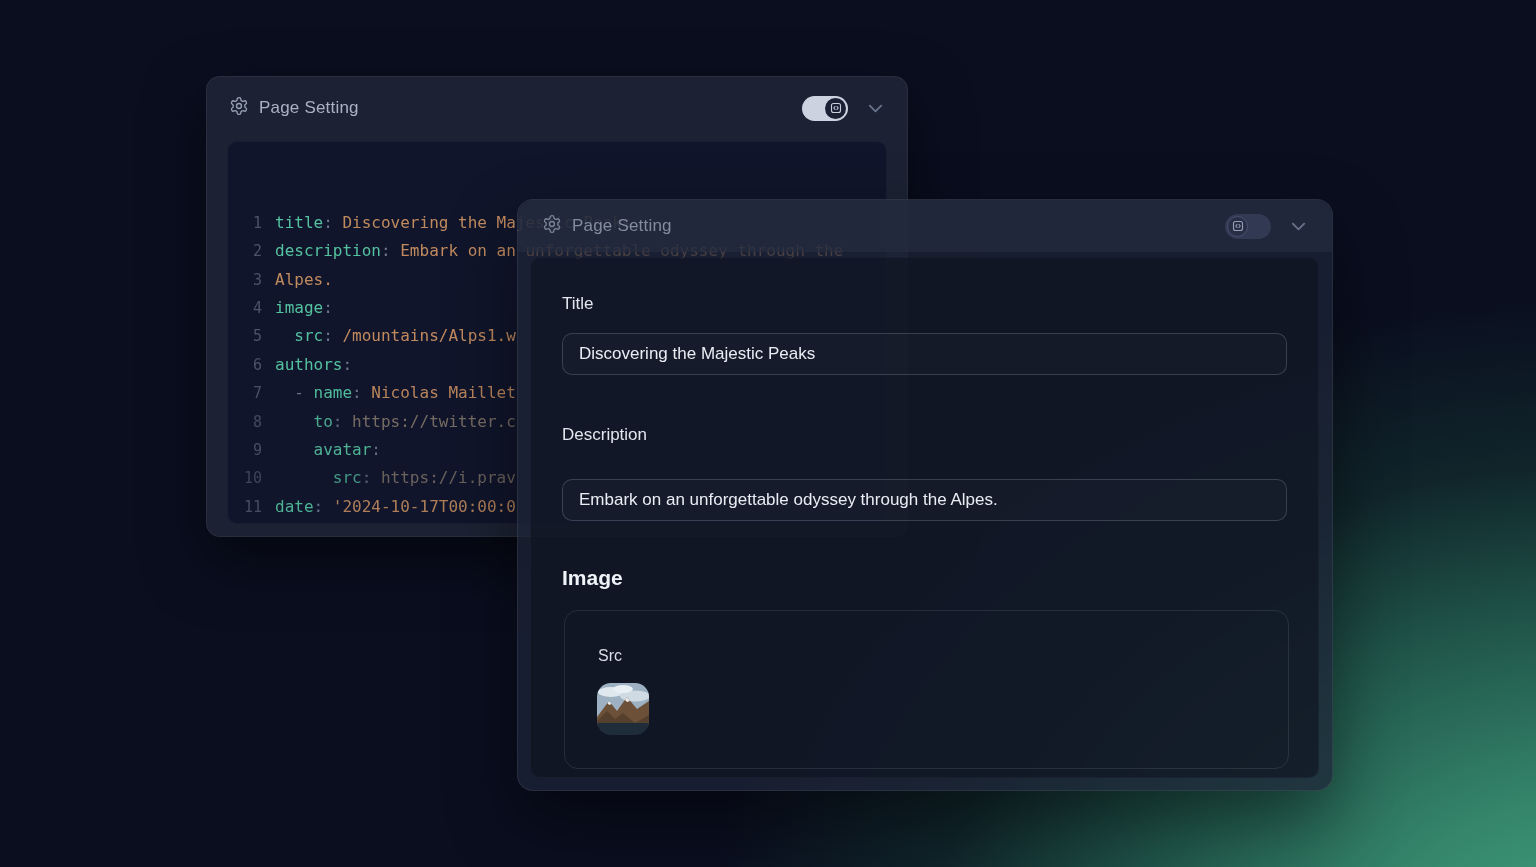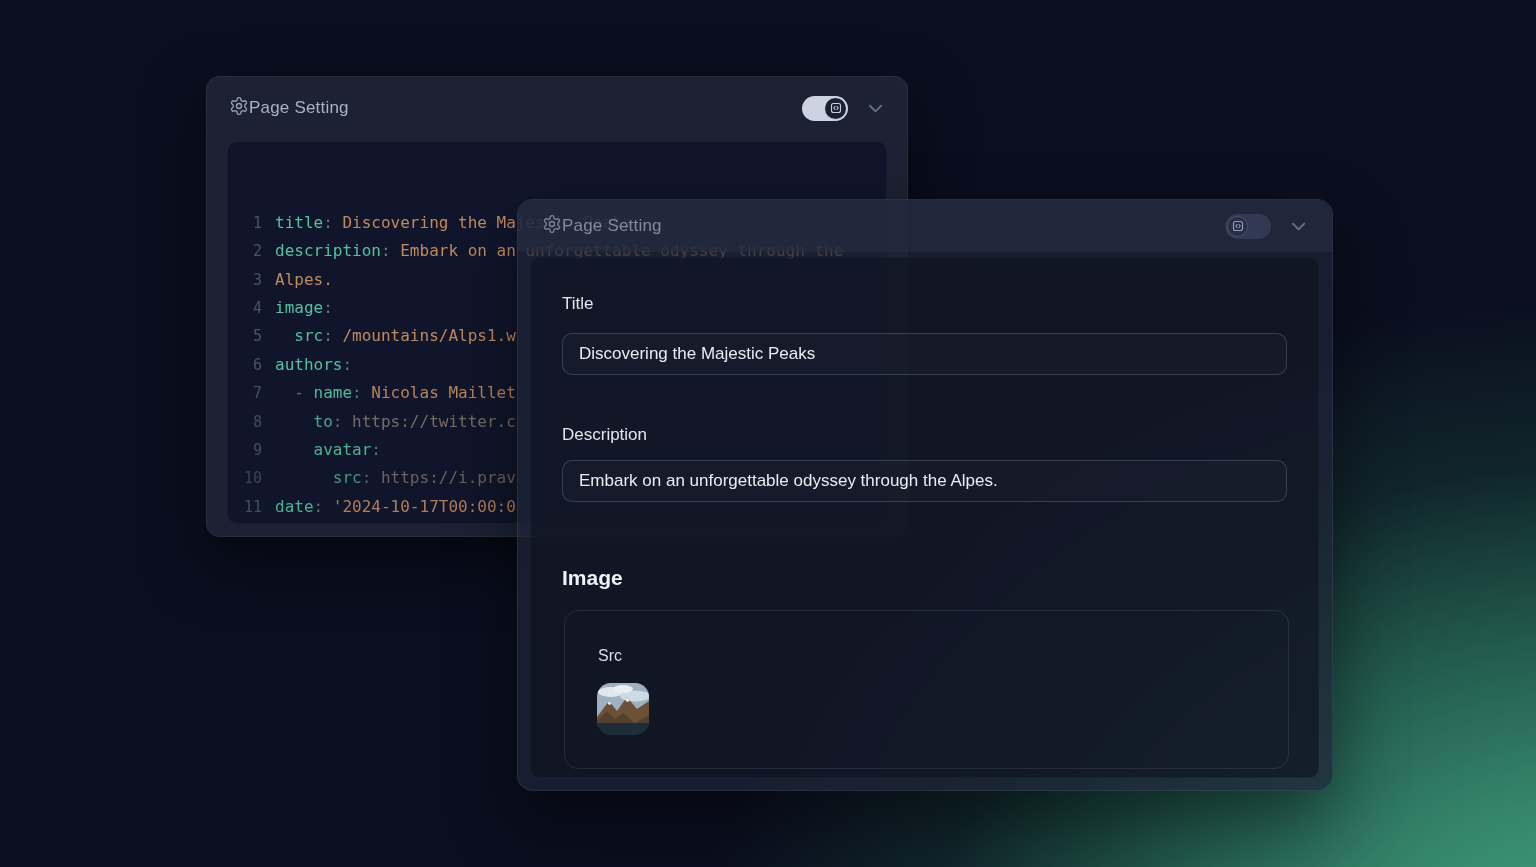--- a/index.html
+++ b/index.html
@@ -21,21 +21,21 @@
   .code-panel {
     position:absolute; left:206px; top:76px; width:702px; height:461px;
     background:#1c2233; border:1px solid rgba(255,255,255,0.055);
     border-radius:14px; z-index:1;
     box-shadow:0 24px 60px rgba(0,0,0,0.5);
   }
   .panel-header {
     position:absolute; left:0; top:0; right:0; height:62px;
     display:flex; align-items:center; padding:0 22px;
   }
-  .panel-header .hgroup { display:flex; align-items:center; }
+  .panel-header .hgroup { display:flex; align-items:center; gap:10px; }
   .code-panel .panel-title { font-size:17px; color:#aab2c4; letter-spacing:0.2px; }
   .code-panel .gear { color:#99a2b5; }
   .header-right { margin-left:auto; display:flex; align-items:center; gap:18px; }
 
   .code-block {
     position:absolute; left:20px; top:64px; right:20px; bottom:12px;
     background:#10152b; border:1px solid rgba(255,255,255,0.04);
     border-radius:10px; padding:10px 14px 10px 8px;
     font-family:"DejaVu Sans Mono", monospace; font-size:16px; line-height:28.4px;
     overflow:hidden; white-space:pre;
@@ -159,21 +159,21 @@
             </svg>
         </span>
       </div>
     </div>
 
     <div class="form-body">
       <span class="field-label" style="left:31px; top:36px;">Title</span>
       <input class="ipt" style="top: 75px;" readonly="" value="Discovering the Majestic Peaks">
 
       <span class="field-label" style="left:31px; top:167px;">Description</span>
-      <input class="ipt" style="top: 202px;" readonly="" value="Embark on an unforgettable odyssey through the Alpes.">
+      <input class="ipt" style="top: 221px;" readonly="" value="Embark on an unforgettable odyssey through the Alpes.">
 
       <div class="section-heading">Image</div>
 
       <div class="image-card">
         <span class="field-label">Src</span>
         <div class="thumb">
           <svg width="52" height="52" viewBox="0 0 52 52">
             <rect x="0" y="0" width="52" height="40" fill="#9db1c2"></rect>
             <ellipse cx="14" cy="9" rx="13" ry="5" fill="#dfe8ee"></ellipse>
             <ellipse cx="38" cy="13" rx="15" ry="5.5" fill="#cfdae2"></ellipse>

